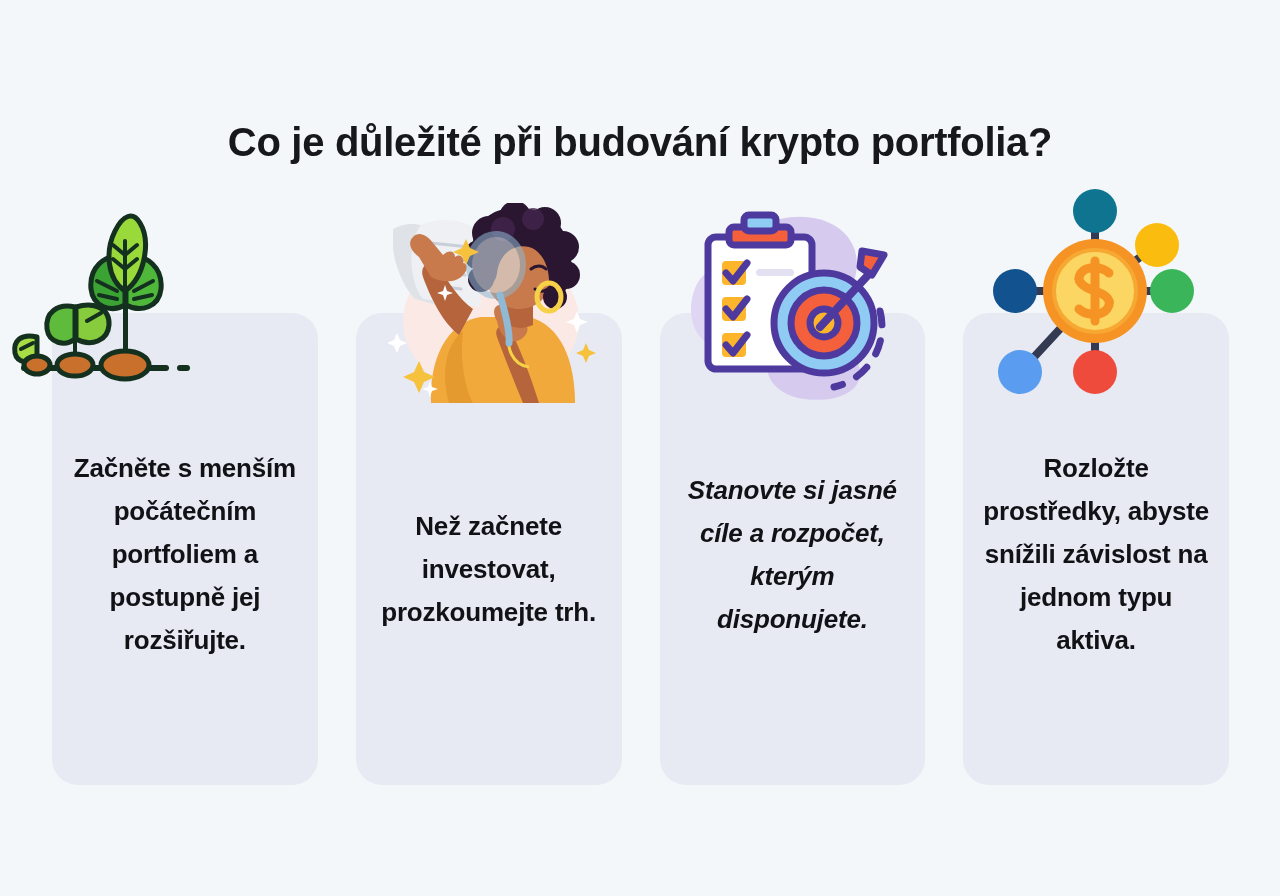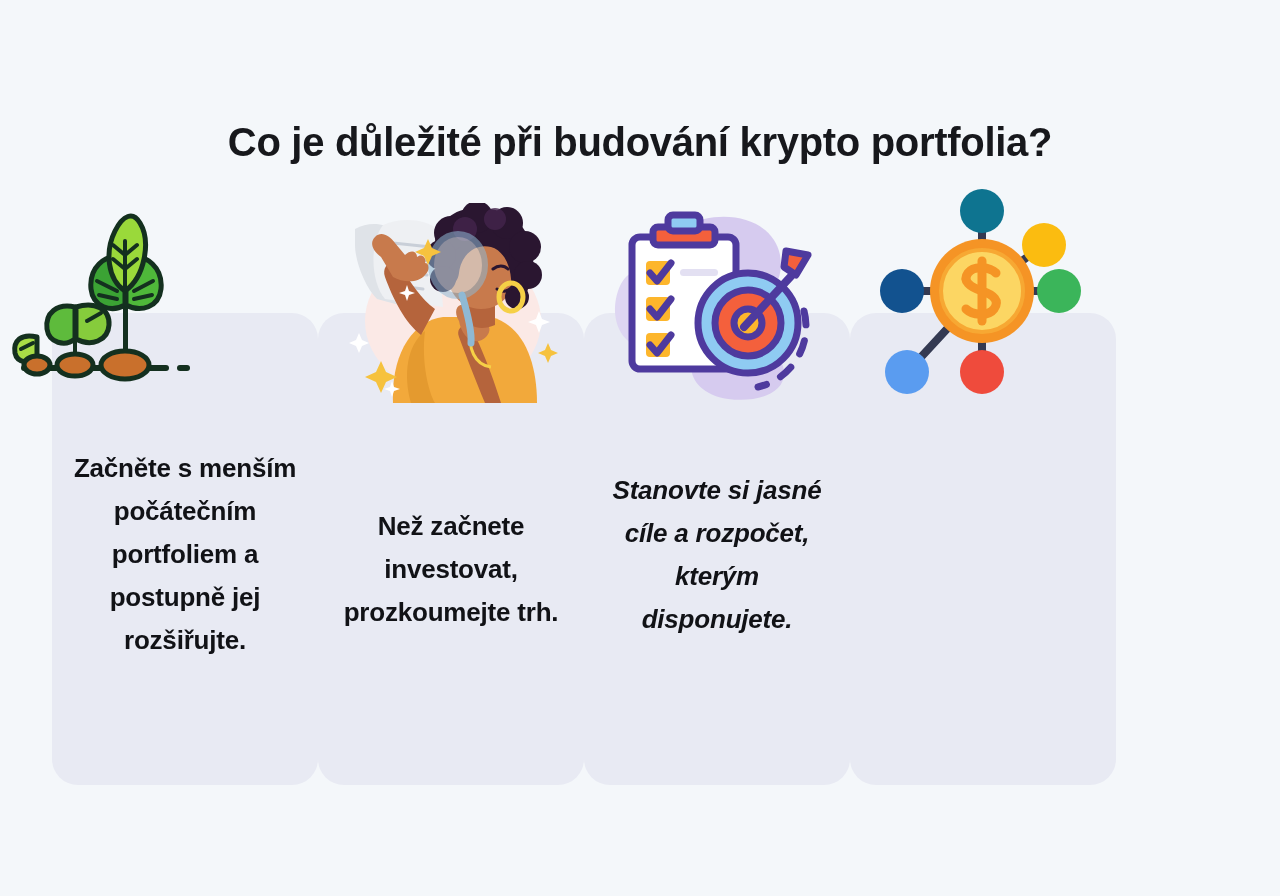--- a/index.html
+++ b/index.html
@@ -31,20 +31,22 @@
     letter-spacing: -0.3px;
     line-height: 1.15;
   }
   .cards {
     position: absolute;
     top: 313px;
     left: 52px;
     width: 1177px;
     height: 472px;
     display: flex;
+    gap: 38px;
+    justify-content: flex-end;
   }
   .card {
     position: relative;
     width: 266px;
     height: 472px;
     background: #e8eaf3;
     border-radius: 26px;
     box-sizing: border-box;
   }
   .card-text {
@@ -234,16 +236,17 @@
           <circle cx="122" cy="108" r="52" fill="#f59425"></circle>
           <circle cx="122" cy="108" r="41" fill="#fcd663"></circle>
           <circle cx="122" cy="108" r="41" fill="none" stroke="#f7a833" stroke-width="4"></circle>
 
           <g fill="none" stroke="#f59425" stroke-width="9" stroke-linecap="round">
             <path d="M136 90 C 130 84 114 82 108 90 C 102 98 110 104 122 108 C 134 112 140 118 134 126 C 128 134 112 132 106 126"></path>
             <path d="M122 78 L122 138"></path>
           </g>
         </svg>
       </div>
+      <p class="card-text">Rozložte prostředky, abyste snížili závislost na jednom typu aktiva.</p>
     </div>
 
   </div>
 </div>
 
 </body></html>

